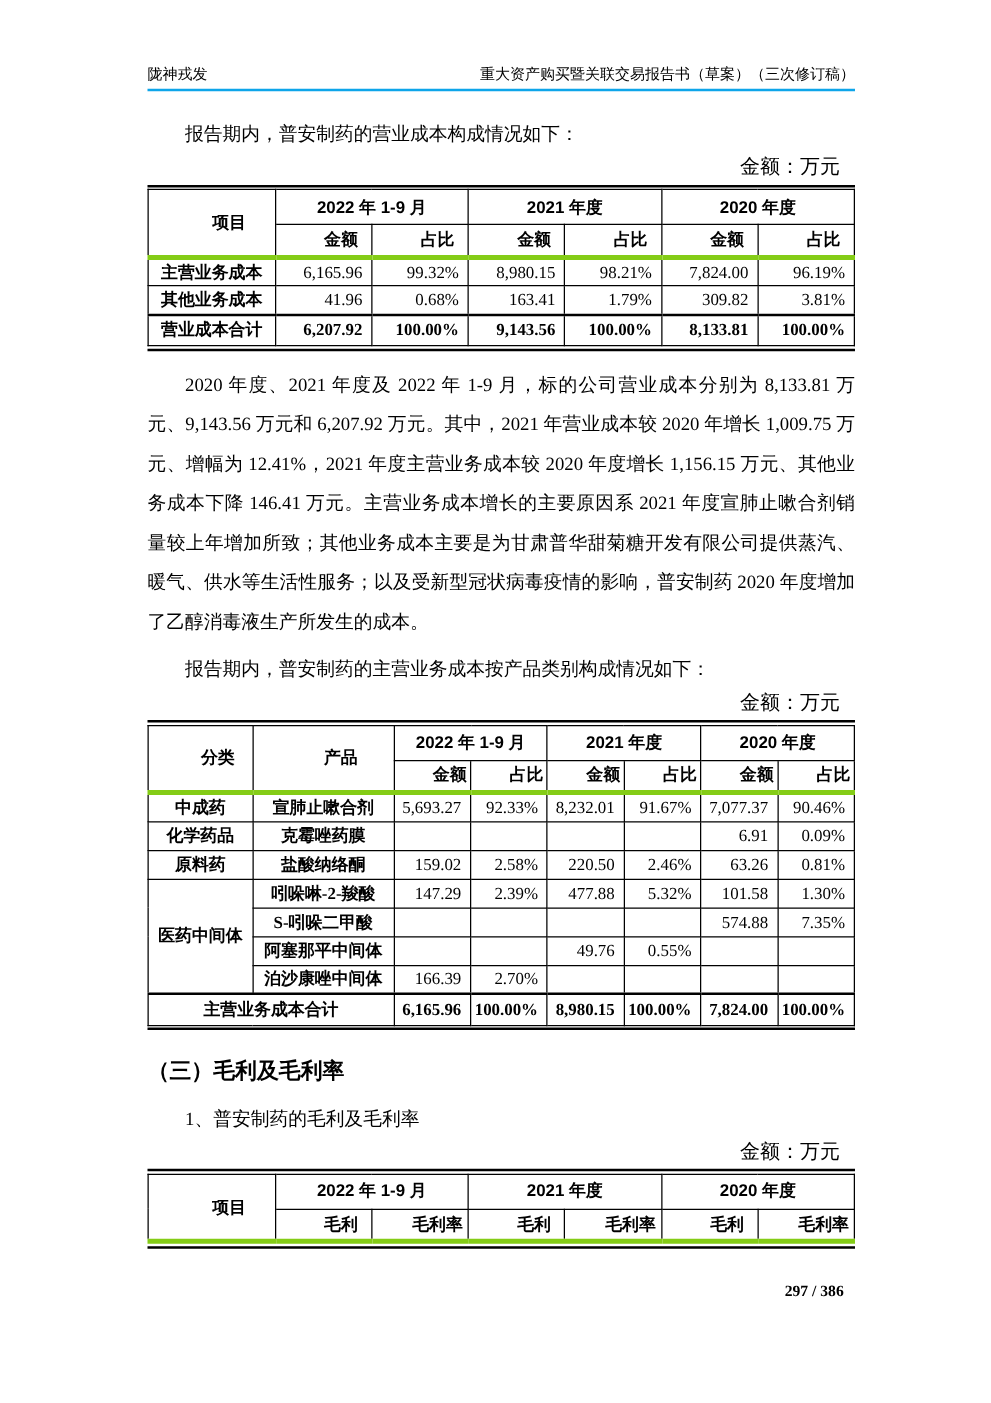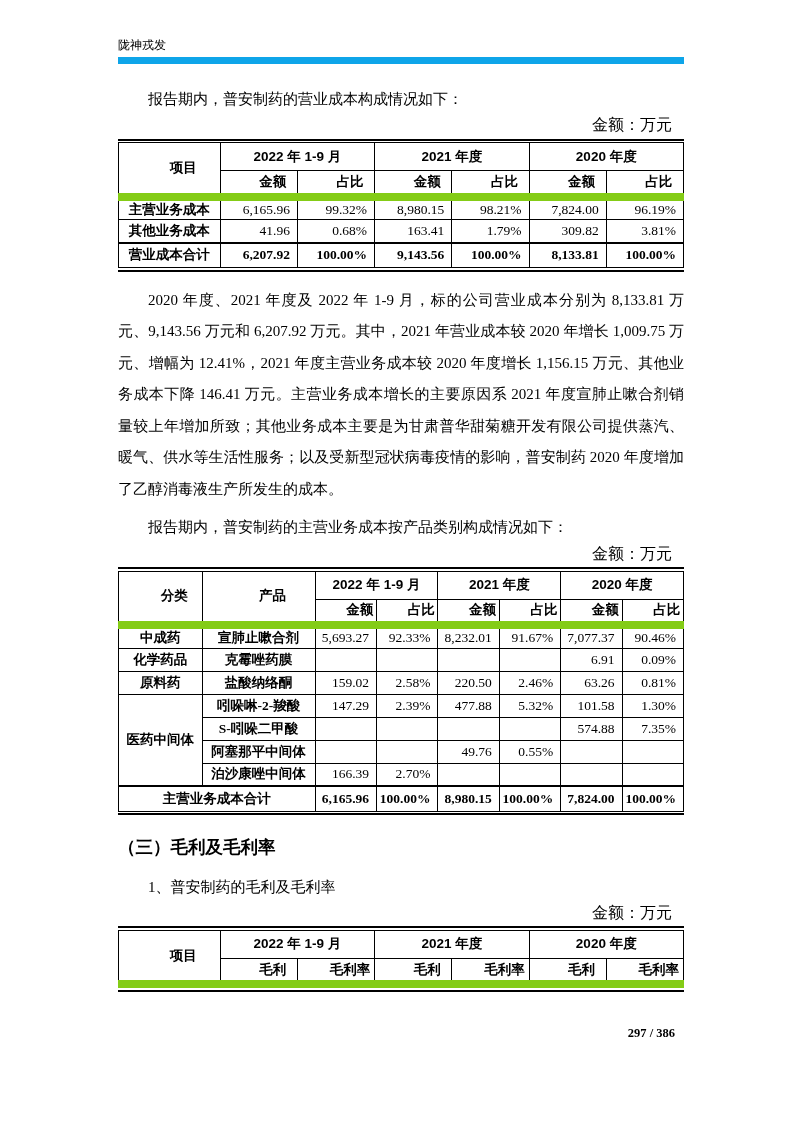--- a/index.html
+++ b/index.html
@@ -15,23 +15,23 @@
   .content {
     position: absolute;
     left: 118px; top: 0;
     width: 566px;
   }
   
   .doc-header {
     display: flex;
     justify-content: space-between;
     align-items: flex-end;
-    padding-top: 37px;
+    padding-top: 51px;
     padding-bottom: 3px;
-    border-bottom: 7px solid #0ea5e9;
+    border-bottom: 2px solid #0ea5e9;
     font-size: 12px;
     line-height: 1.4;
   }
   
   .para {
     font-size: 15px;
     line-height: 1.5;
     text-indent: 2em;
   }
   .intro { margin-top: 24px; }
@@ -74,40 +74,41 @@
     font-family: "Liberation Sans", "DejaVu Sans", sans-serif;
     font-weight: bold;
     text-align: center;
   }
   .hr1 th { height: 28px; }
   .hr2 th { height: 26px; }
   td { height: 23px; }
   .t2 td { height: 23px; }
   .lbl { text-align: center; font-weight: bold; }
   .num { text-align: right; padding-right: 7px; }
-  thead tr:last-child th, thead th[rowspan] { border-bottom: 8px solid #84cc16; padding-left: 28px; }
+  thead tr:last-child th, thead th[rowspan] { border-bottom: 4px solid #84cc16; padding-left: 28px; }
   tr.total td { border-top: 2px solid #000; font-weight: bold; height: 25px; }
   tr.total .lbl { font-family: "Liberation Sans", "DejaVu Sans", sans-serif; }
   
   .page-num {
     position: absolute;
     top: 1026px;
     right: 118px;
     font-size: 12.5px;
     font-weight: bold;
   }
 </style>
 </head>
 <body>
 
 <div class="page">
   <div class="content">
 
     <div class="doc-header">
       <span>陇神戎发</span>
+      <span>重大资产购买暨关联交易报告书（草案）（三次修订稿）</span>
     </div>
 
     <p class="para intro">报告期内，普安制药的营业成本构成情况如下：</p>
     <div class="unit-label">金额：万元</div>
 
     <div class="tbl-wrap">
       <table class="t1">
         <colgroup>
           <col style="width:18%">
             <col style="width:13.667%">

